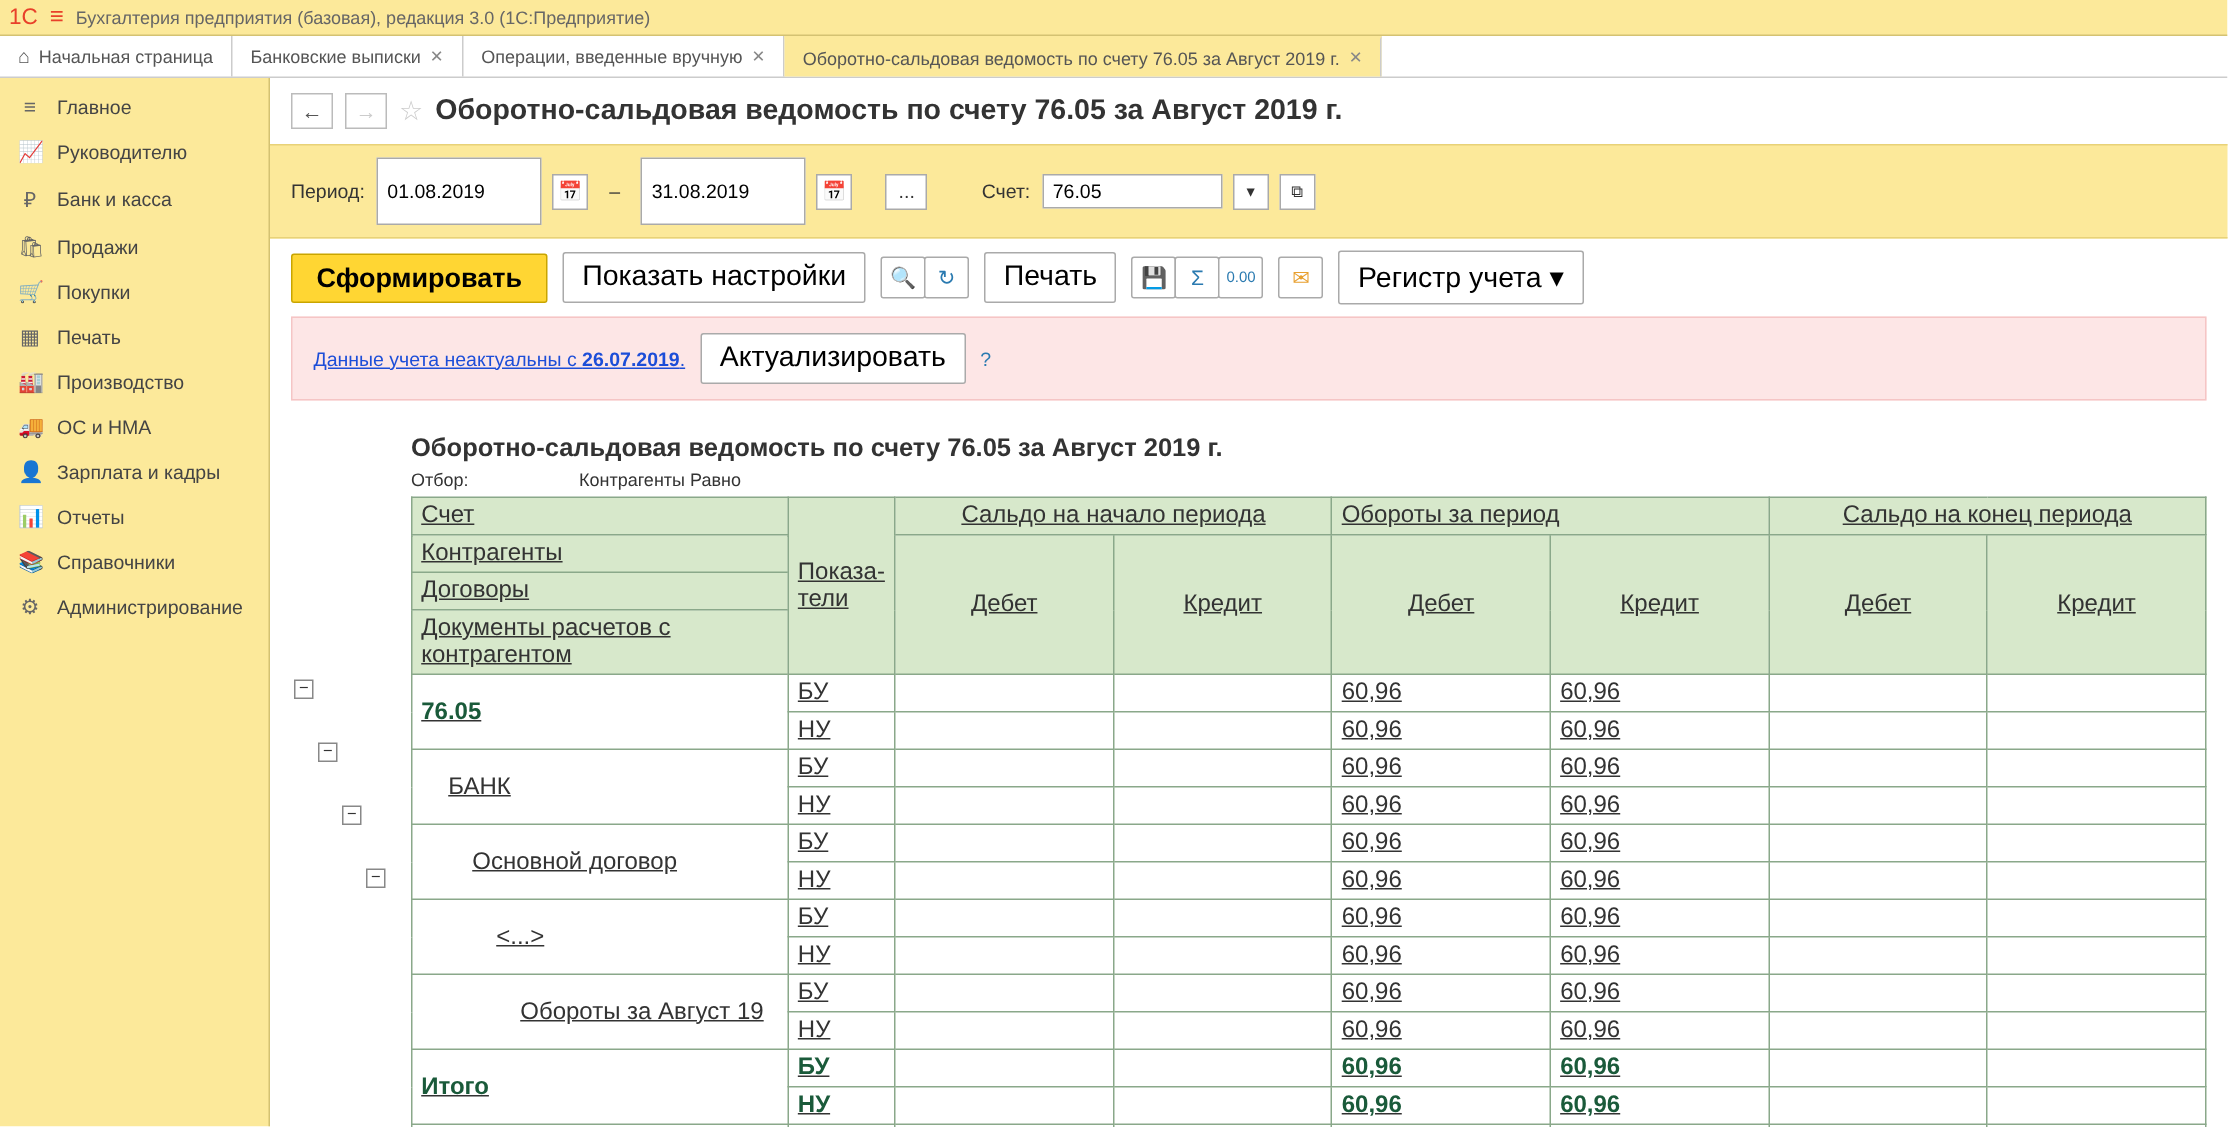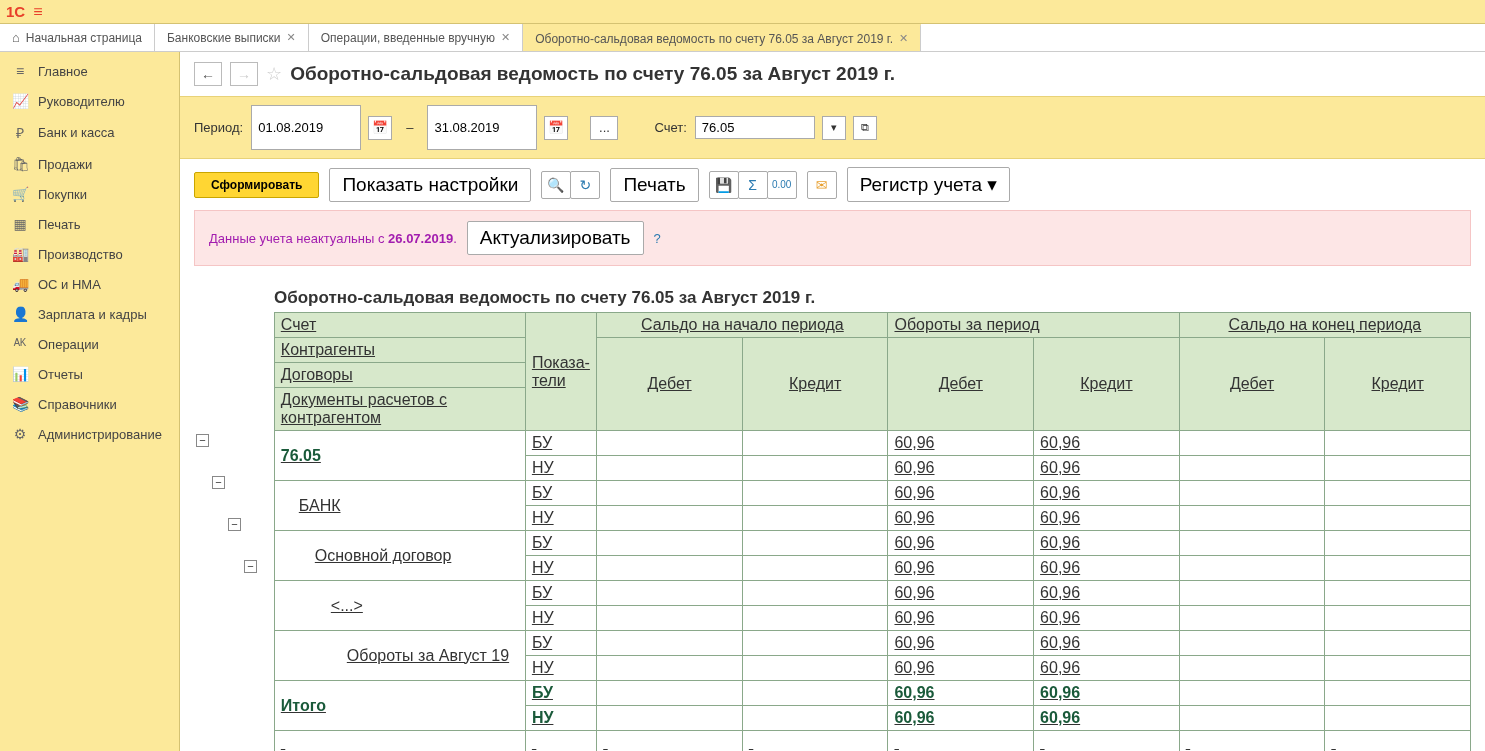--- a/index.html
+++ b/index.html
@@ -1,18 +1,18 @@
 <!DOCTYPE html>
 <html><head>
 <meta charset="utf-8">
 <style>
 * { box-sizing: border-box; margin: 0; padding: 0; }
 body { font-family: Arial, sans-serif; font-size: 13px; background: #fff; color: #333; }
 .titlebar { background: #fce99a; height: 24px; display: flex; align-items: center; padding: 0 6px; border-bottom: 1px solid #d4c272; gap: 8px; }
-.logo1c { color: #e8402a; font-weight: bold; font-size: 15px; }
+.logo1c { color: #e8402a; font-weight: normal; font-size: 15px; }
 .hamburger { color: #e8402a; font-size: 16px; cursor: pointer; }
 .titletext { color: #666; font-size: 12px; }
 .tabsbar { background: #fff; height: 28px; display: flex; align-items: stretch; border-bottom: 1px solid #ccc; }
 .tab { display: flex; align-items: center; padding: 0 12px; border-right: 1px solid #ccc; gap: 6px; font-size: 12px; color: #555; cursor: pointer; }
 .tab:first-child { border-left: none; }
 .tab.active { background: #fce99a; border-top: 2px solid #fce99a; }
 .tab-close { color: #888; font-size: 11px; }
 .home-icon { font-size: 13px; }
 .main { display: flex; height: calc(100vh - 52px); }
 .sidebar { width: 180px; background: #fce99a; border-right: 1px solid #d4c272; padding-top: 4px; }
@@ -25,27 +25,27 @@
 .page-title { font-size: 19px; font-weight: bold; color: #333; }
 .params-bar { background: #fce99a; padding: 8px 14px; display: flex; align-items: center; gap: 8px; border-top: 1px solid #e8d278; border-bottom: 1px solid #e8d278; }
 .label { font-size: 13px; color: #333; }
 .date-input { border: 1px solid #aaa; background: #fff; padding: 14px 6px; width: 110px; font-size: 13px; display: inline-flex; align-items: center; }
 .date-input input { border: none; width: 80px; font-size: 13px; outline: none; }
 .cal-btn { border: 1px solid #aaa; background: #fff; width: 24px; height: 24px; display: inline-flex; align-items: center; justify-content: center; cursor: pointer; margin-left: -1px; }
 .dots-btn { border: 1px solid #aaa; background: #fff; width: 28px; height: 24px; display: inline-flex; align-items: center; justify-content: center; cursor: pointer; }
 .acct-input { border: 1px solid #aaa; background: #fff; padding: 3px 6px; width: 120px; font-size: 13px; }
 .sm-btn { border: 1px solid #aaa; background: #fff; width: 24px; height: 24px; display: inline-flex; align-items: center; justify-content: center; cursor: pointer; margin-left: -1px; font-size: 11px; }
 .toolbar { padding: 8px 14px; display: flex; align-items: center; gap: 10px; }
-.btn-primary { background: #ffd633; border: 1px solid #c9a500; padding: 5px 16px; font-size: 12px; font-weight: bold; cursor: pointer; border-radius: 2px; }
+.btn-primary { background: #ffd633; border: 1px solid #c9a500; padding: 5px 16px; font-size: 18px; font-weight: bold; cursor: pointer; border-radius: 2px; }
 .btn { background: #fff; border: 1px solid #aaa; padding: 5px 12px; font-size: 19px; cursor: pointer; border-radius: 2px; }
 .btn-icon { background: #fff; border: 1px solid #aaa; width: 30px; height: 28px; display: inline-flex; align-items: center; justify-content: center; cursor: pointer; border-radius: 2px; font-size: 14px; color: #2a7ab0; }
 .btn-group { display: inline-flex; }
 .btn-group .btn-icon:not(:first-child) { margin-left: -1px; }
 .warning-bar { background: #fde6e6; padding: 10px 14px; display: flex; align-items: center; gap: 10px; border: 1px solid #f5c5c5; margin: 0 14px 8px; }
-.warning-text { color: #a21caf; font-size: 13px; }
+.warning-text { color: #1d4ed8; font-size: 13px; text-decoration: underline; }
 .warning-text b { font-weight: bold; }
 .help-q { color: #2a7ab0; cursor: pointer; }
 .report-area { padding: 0 14px 20px 14px; }
 .report-title { font-size: 17px; font-weight: bold; color: #333; margin: 14px 0 4px 80px; }
 .filter-line { font-size: 12px; color: #333; margin: 2px 0 4px 80px; }
 .filter-line span:first-child { display: inline-block; width: 112px; }
 .report-wrap { display: flex; align-items: flex-start; }
 .tree-col { width: 80px; padding-top: 110px; position: relative; }
 .tree-toggle { width: 13px; height: 13px; border: 1px solid #888; display: flex; align-items: center; justify-content: center; font-size: 11px; line-height: 1; background: #fff; cursor: pointer; position: absolute; }
 .report-table { border-collapse: collapse; font-size: 16px; width: 1200px; text-decoration: underline; }
@@ -63,20 +63,21 @@
 .col-acct { width: 250px; }
 .col-ind { width: 70px; }
 .col-num { width: 145px; }
 </style>
 </head>
 <body>
 
 <div class="titlebar">
   <span class="logo1c">1C</span>
   <span class="hamburger">≡</span>
+  <span class="titletext">Бухгалтерия предприятия (базовая), редакция 3.0  (1С:Предприятие)</span>
 </div>
 
 <div class="tabsbar" id="tabsbar">
     <div class="tab">
       <span class="home-icon">⌂</span>
       <span>Начальная страница</span>
     </div>
     <div class="tab">
       <span>Банковские выписки</span>
       <span class="tab-close">✕</span>
@@ -121,24 +122,20 @@
         <span class="side-icon">🏭</span>
         <span>Производство</span>
       </div>
       <div class="side-item">
         <span class="side-icon">🚚</span>
         <span>ОС и НМА</span>
       </div>
       <div class="side-item">
         <span class="side-icon">👤</span>
         <span>Зарплата и кадры</span>
-      </div>
-      <div class="side-item">
-        <span class="side-icon">ᴬᴷ</span>
-        <span>Операции</span>
       </div>
       <div class="side-item">
         <span class="side-icon">📊</span>
         <span>Отчеты</span>
       </div>
       <div class="side-item">
         <span class="side-icon">📚</span>
         <span>Справочники</span>
       </div>
       <div class="side-item">
@@ -195,20 +192,23 @@
     <div class="warning-bar">
       <span class="warning-text">
         <span>Данные учета неактуальны с </span><b>26.07.2019</b><span>.</span>
       </span>
       <button class="btn">Актуализировать</button>
       <span class="help-q">?</span>
     </div>
 
     <div class="report-area">
       <div class="report-title">Оборотно-сальдовая ведомость по счету 76.05 за Август 2019 г.</div>
+      <div class="filter-line">
+        <span>Отбор:</span><span>Контрагенты Равно</span>
+      </div>
       <div class="report-wrap">
         <div class="tree-col">
           <div class="tree-toggle" style="left:2px; top:122px;">−</div>
           <div class="tree-toggle" style="left:18px; top:164px;">−</div>
           <div class="tree-toggle" style="left:34px; top:206px;">−</div>
           <div class="tree-toggle" style="left:50px; top:248px;">−</div>
         </div>
         <table class="report-table">
           <thead>
             <tr>

